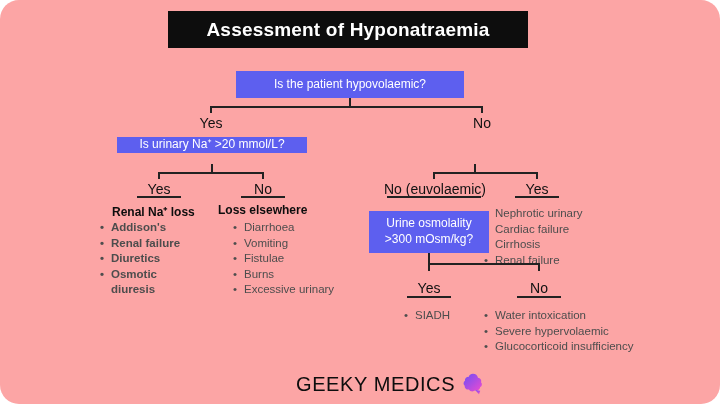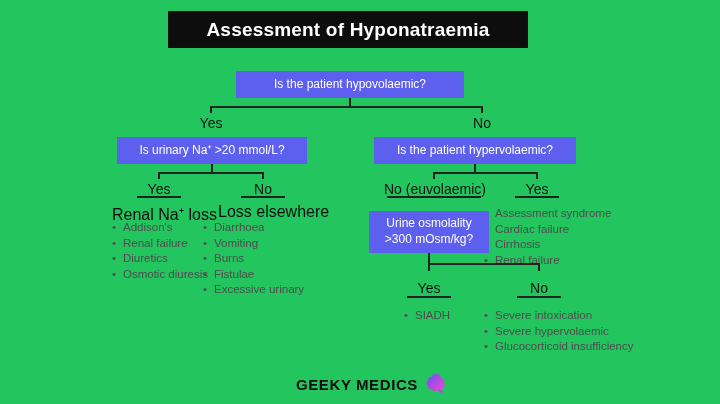--- a/index.html
+++ b/index.html
@@ -1,64 +1,64 @@
 <!DOCTYPE html>
 <html><head>
 <meta charset="utf-8">
 <style>
   html,body{margin:0;padding:0;background:#fff;}
   #canvas{
-    position:relative;width:720px;height:404px;background:#22c55e;
-    font-family:"Liberation Sans", sans-serif;color:#1a1a1a;overflow:hidden;
+    position:relative;width:720px;height:404px;background:#fca5a5;
+    font-family:"Liberation Sans", sans-serif;color:#1a1a1a;overflow:hidden;border-radius:19px;
   }
   
   .title-box{
     position:absolute;left:168px;top:11px;width:360px;height:37px;
     background:#0d0d0d;color:#ffffff;display:flex;align-items:center;justify-content:center;
     font-size:19px;font-weight:bold;letter-spacing:.2px;
   }
   
   .qnode{
     position:absolute;background:#5D5FEF;color:#ffffff;
     display:flex;align-items:center;justify-content:center;text-align:center;
     font-size:12px;line-height:1.3;padding:0 4px;box-sizing:border-box;
   }
   #node-root{left:236px;top:71px;width:228px;height:27px;}
-  #node-urinary{left:117px;top:137px;width:190px;height:27px;}
+  #node-urinary{left:117px;top:137px;width:190px;height:16px;}
   #node-hyper{left:374px;top:137px;width:202px;height:27px;}
   #node-osmo{left:369px;top:211px;width:120px;height:42px;}
   
   .line{position:absolute;background:#222222;}
   
   .branch-label{
     position:absolute;font-size:14px;color:#111;text-align:center;white-space:nowrap;
   }
   .underline{position:absolute;background:#222222;height:2px;}
   
   .outcome-heading{
-    position:absolute;font-size:16px;font-weight:normal;color:#0d0d0d;white-space:nowrap;
+    position:absolute;font-size:12px;font-weight:bold;color:#0d0d0d;white-space:nowrap;
   }
   ul.outcome-list{
     position:absolute;list-style:none;margin:0;padding:0;
     font-size:11.5px;color:#4d4d4d;line-height:15.5px;
   }
   ul.outcome-list li{position:relative;padding-left:11px;}
   ul.outcome-list li::before{content:"•";position:absolute;left:0;color:#4d4d4d;}
-  #list-renal{left:112px;top:220px;width:100px;}
-  #list-elsewhere{left:203px;top:220px;width:122px;}
+  #list-renal{left:100px;top:220px;width:100px;font-weight:bold;}
+  #list-elsewhere{left:233px;top:220px;width:122px;}
   #list-hyper-yes{left:484px;top:206px;width:160px;}
   #list-osmo-yes{left:404px;top:308px;width:80px;}
   #list-osmo-no{left:484px;top:308px;width:180px;}
   #heading-renal{left:112px;top:203px;}
   #heading-elsewhere{left:218px;top:203px;}
   
   .brand{
     position:absolute;left:296px;top:372px;display:flex;align-items:center;gap:5px;
   }
-  .brand-text{font-size:15px;font-weight:bold;color:#0d0d0d;letter-spacing:.6px;}
+  .brand-text{font-size:20px;font-weight:normal;color:#0d0d0d;letter-spacing:.6px;}
   .brain{width:26px;height:24px;display:block;}
 </style>
 </head>
 <body>
 
 <div id="canvas">
 
   <div class="title-box">Assessment of Hyponatraemia</div>
 
   <div class="qnode" id="node-root">Is the patient hypovolaemic?</div>
@@ -85,58 +85,57 @@
     <li>Addison's</li>
     <li>Renal failure</li>
     <li>Diuretics</li>
     <li>Osmotic diuresis</li>
   </ul>
 
   <div class="outcome-heading" id="heading-elsewhere">Loss elsewhere</div>
   <ul class="outcome-list" id="list-elsewhere">
     <li>Diarrhoea</li>
     <li>Vomiting</li>
+    <li>Fistulae</li>
     <li>Burns</li>
-    <li>Fistulae</li>
     <li>Excessive urinary</li>
   </ul>
 
-  <div class="qnode" id="node-hyper">Is the patient hypervolaemic?</div>
   <div class="line" style="left:474px;top:164px;width:2px;height:9px;"></div>
   <div class="line" style="left:433px;top:172px;width:105px;height:2px;"></div>
   <div class="line" style="left:433px;top:172px;width:2px;height:7px;"></div>
   <div class="line" style="left:536px;top:172px;width:2px;height:7px;"></div>
   <div class="branch-label" style="left:384px;top:181px;width:100px;">No (euvolaemic)</div>
   <div class="branch-label" style="left:517px;top:181px;width:40px;">Yes</div>
   <div class="underline" style="left:387px;top:196px;width:94px;"></div>
   <div class="underline" style="left:515px;top:196px;width:44px;"></div>
 
   <ul class="outcome-list" id="list-hyper-yes">
-    <li>Assessment syndrome</li>
+    <li>Nephrotic urinary</li>
     <li>Cardiac failure</li>
     <li>Cirrhosis</li>
     <li>Renal failure</li>
   </ul>
 
   <div class="qnode" id="node-osmo">Urine osmolality &gt;300 mOsm/kg?</div>
   <div class="line" style="left:428px;top:253px;width:2px;height:11px;"></div>
   <div class="line" style="left:428px;top:263px;width:112px;height:2px;"></div>
   <div class="line" style="left:428px;top:263px;width:2px;height:8px;"></div>
   <div class="line" style="left:538px;top:263px;width:2px;height:8px;"></div>
   <div class="branch-label" style="left:409px;top:280px;width:40px;">Yes</div>
   <div class="branch-label" style="left:519px;top:280px;width:40px;">No</div>
   <div class="underline" style="left:407px;top:296px;width:44px;"></div>
   <div class="underline" style="left:517px;top:296px;width:44px;"></div>
 
   <ul class="outcome-list" id="list-osmo-yes">
     <li>SIADH</li>
   </ul>
 
   <ul class="outcome-list" id="list-osmo-no">
-    <li>Severe intoxication</li>
+    <li>Water intoxication</li>
     <li>Severe hypervolaemic</li>
     <li>Glucocorticoid insufficiency</li>
   </ul>
 
   <div class="brand">
     <span class="brand-text">GEEKY MEDICS</span>
     <svg class="brain" viewBox="0 0 24 22" aria-hidden="true">
       <defs>
         <linearGradient id="brainGrad" x1="0" y1="0" x2="1" y2="1">
           <stop offset="0" stop-color="#6d4df6"></stop>

